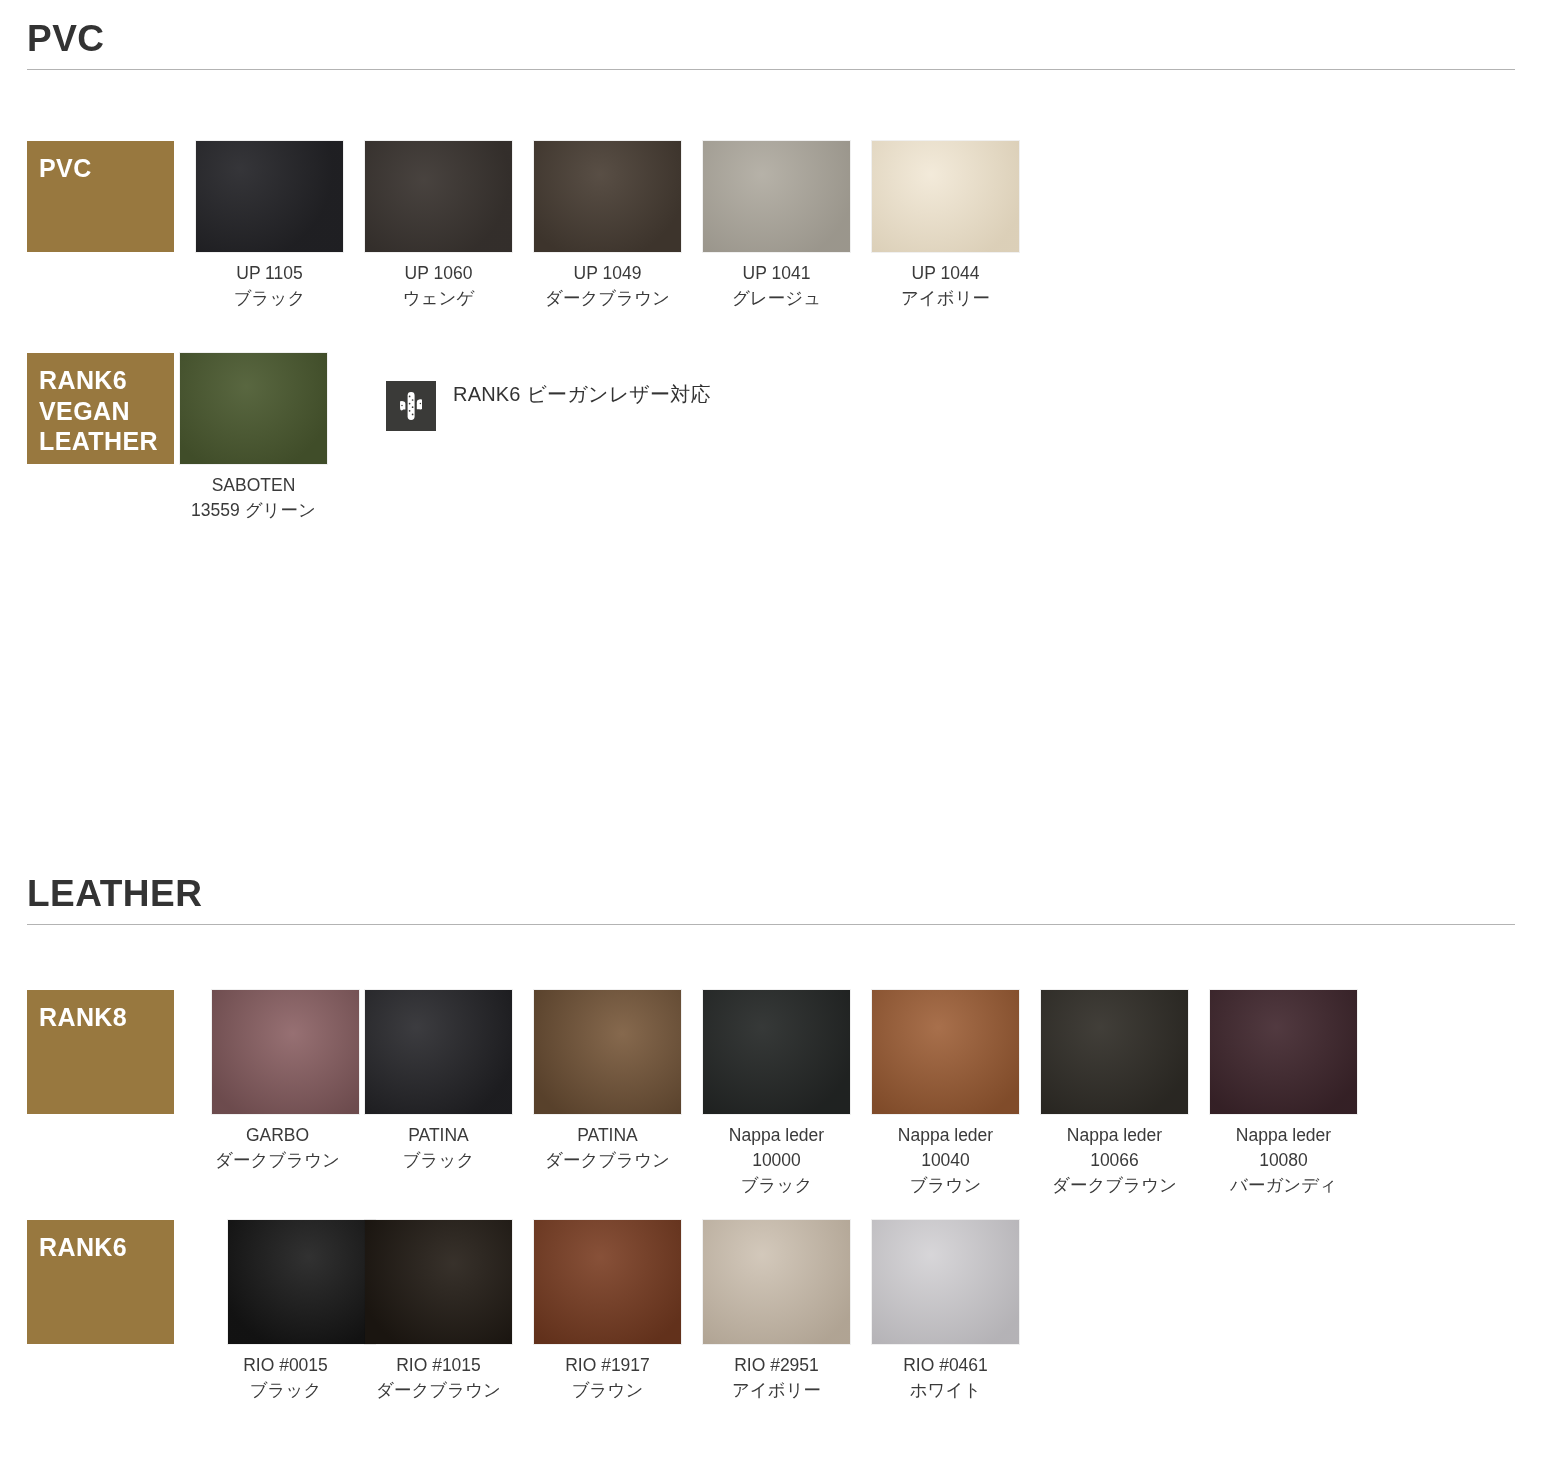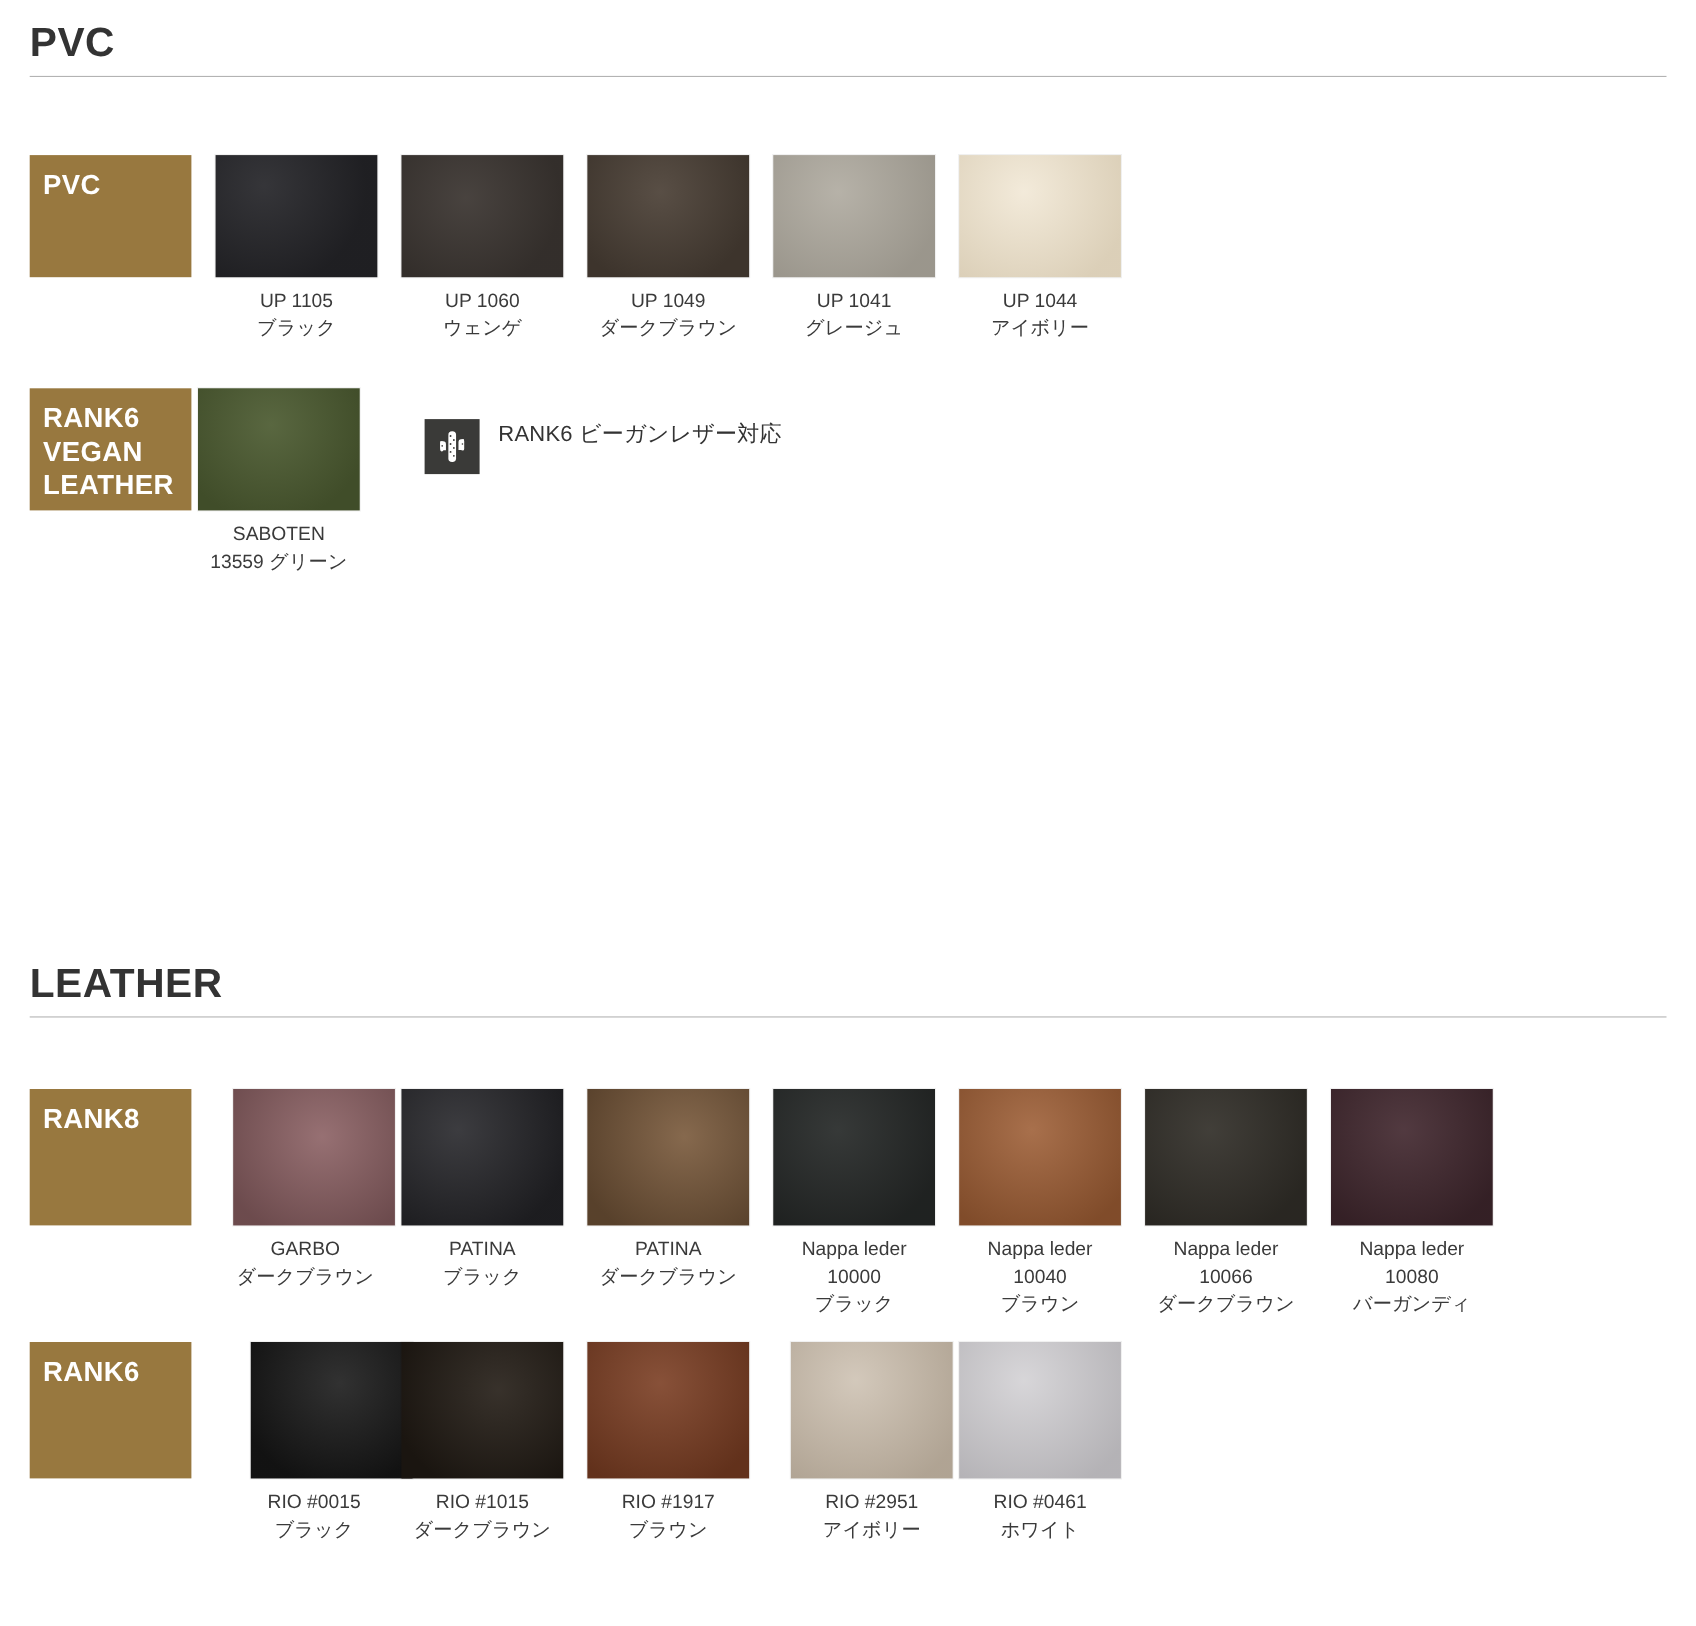--- a/index.html
+++ b/index.html
@@ -291,21 +291,21 @@
     </div>
 
     <div class="swatch" style="left:534px;">
       <div class="chip" style="height:124px;background-color:#7a3d22;background-image:radial-gradient(circle at 45% 30%, rgba(255,255,255,0.1), rgba(0,0,0,0.2) 85%);"></div>
       <div class="caption">
         <span class="ln">RIO #1917</span>
         <span class="ln">ブラウン</span>
       </div>
     </div>
 
-    <div class="swatch" style="left:703px;margin-left:16px;">
+    <div class="swatch" style="left:703px;">
       <div class="chip" style="height:124px;background-color:#c4b6a4;background-image:radial-gradient(circle at 40% 28%, rgba(255,255,255,0.25), rgba(0,0,0,0.1) 85%);"></div>
       <div class="caption">
         <span class="ln">RIO #2951</span>
         <span class="ln">アイボリー</span>
       </div>
     </div>
 
     <div class="swatch" style="left:872px;">
       <div class="chip" style="height:124px;background-color:#c6c4c8;background-image:radial-gradient(circle at 40% 28%, rgba(255,255,255,0.3), rgba(0,0,0,0.09) 85%);"></div>
       <div class="caption">

